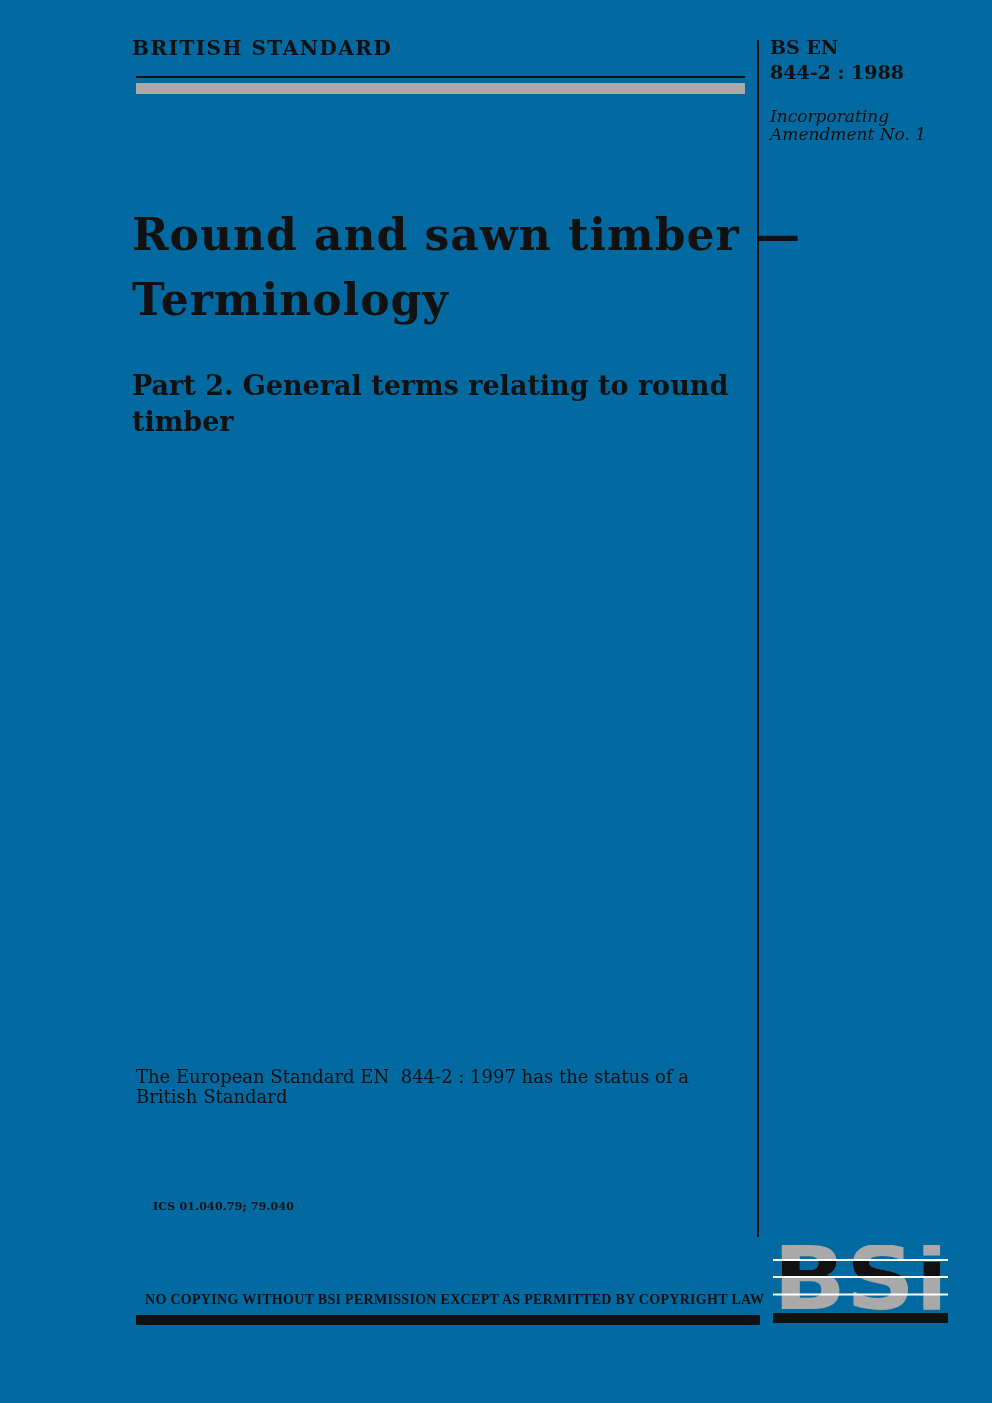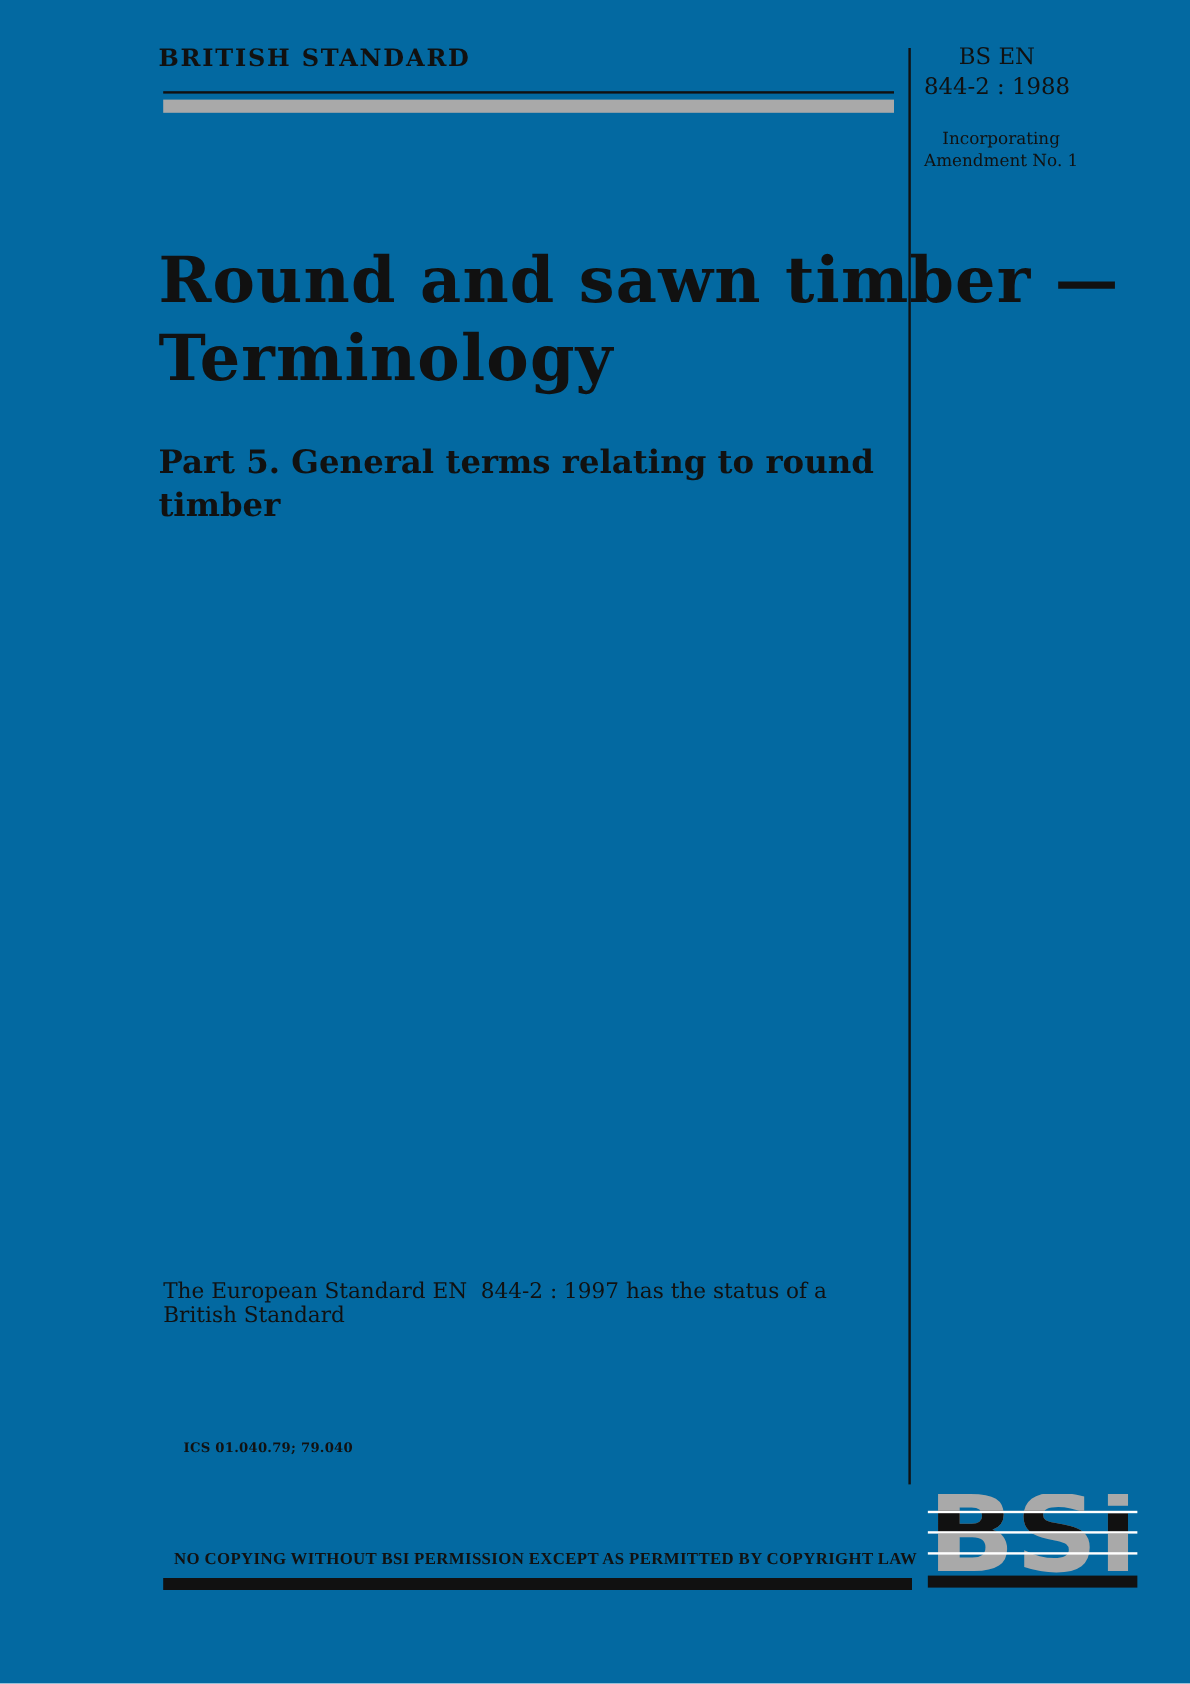--- a/index.html
+++ b/index.html
@@ -43,39 +43,38 @@
     left: 757px; top: 40px;
     width: 2px; height: 1197px;
     background: #111111;
   }
 
   
   .doc-ref {
     position: absolute;
     left: 770px; top: 35px;
     font-size: 19px;
-    font-weight: normal;
+    font-weight: bold;
     line-height: 25px;
     white-space: nowrap;
-    text-align: center;
   }
   .incorporating {
     position: absolute;
     left: 770px; top: 107px;
-    font-size: 14px;
+    font-size: 17px;
+    font-style: italic;
     line-height: 18px;
     white-space: nowrap;
-    text-align: center;
   }
 
   
   .main-title {
     position: absolute;
     left: 132px; top: 202px;
-    font-size: 53px;
+    font-size: 44px;
     font-weight: bold;
     letter-spacing: 1px;
     line-height: 65px;
     white-space: nowrap;
   }
 
   
   .part-heading {
     position: absolute;
     left: 132px; top: 368px;
@@ -154,21 +153,21 @@
     <div>Incorporating</div>
     <div>Amendment No. 1</div>
   </div>
 
   <div class="main-title">
     <div>Round and sawn timber —</div>
     <div>Terminology</div>
   </div>
 
   <div class="part-heading">
-    <div>Part 5. General terms relating to round</div>
+    <div>Part 2. General terms relating to round</div>
     <div>timber</div>
   </div>
 
   <div class="status-note">
     <div>The European Standard EN  844-2 : 1997 has the status of a</div>
     <div>British Standard</div>
   </div>
 
   <div class="ics-line">ICS 01.040.79; 79.040</div>
 

